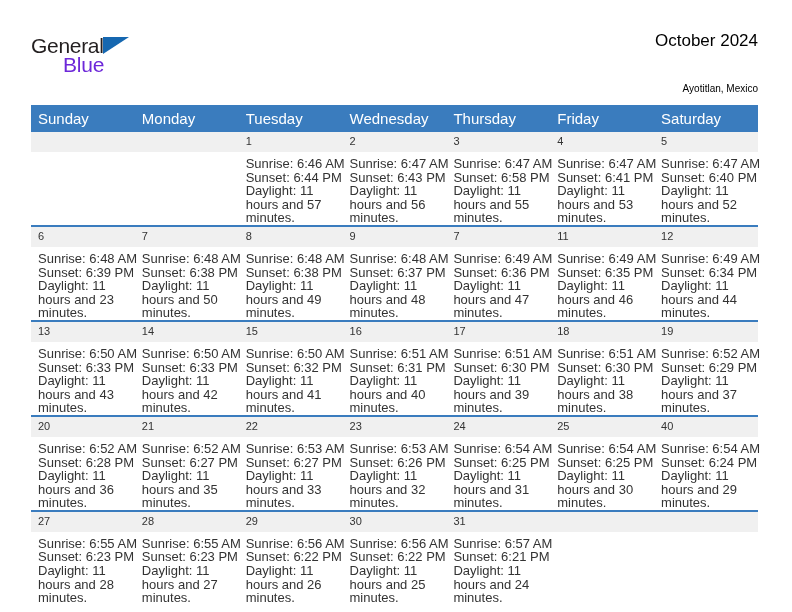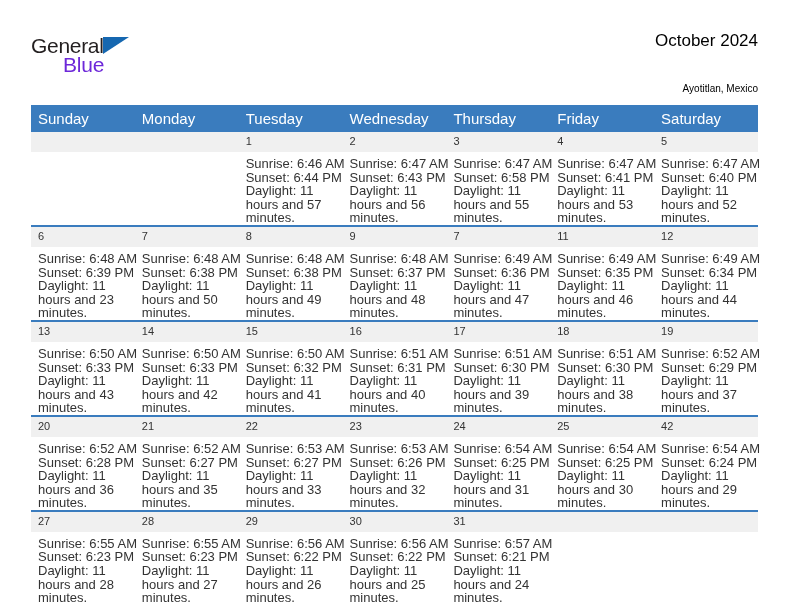--- a/index.html
+++ b/index.html
@@ -375,21 +375,21 @@
           </td>
           <td class="">
             <div class="daynum-band">25</div>
             <div class="day-info">
               <div>Sunrise: 6:54 AM</div>
               <div>Sunset: 6:25 PM</div>
               <div class="daylight">Daylight: 11 hours and 30 minutes.</div>
             </div>
           </td>
           <td class="">
-            <div class="daynum-band">42</div>
+            <div class="daynum-band">40</div>
             <div class="day-info">
               <div>Sunrise: 6:54 AM</div>
               <div>Sunset: 6:24 PM</div>
               <div class="daylight">Daylight: 11 hours and 29 minutes.</div>
             </div>
           </td>
         </tr>
         <tr class="week">
           <td class="">
             <div class="daynum-band">27</div>

